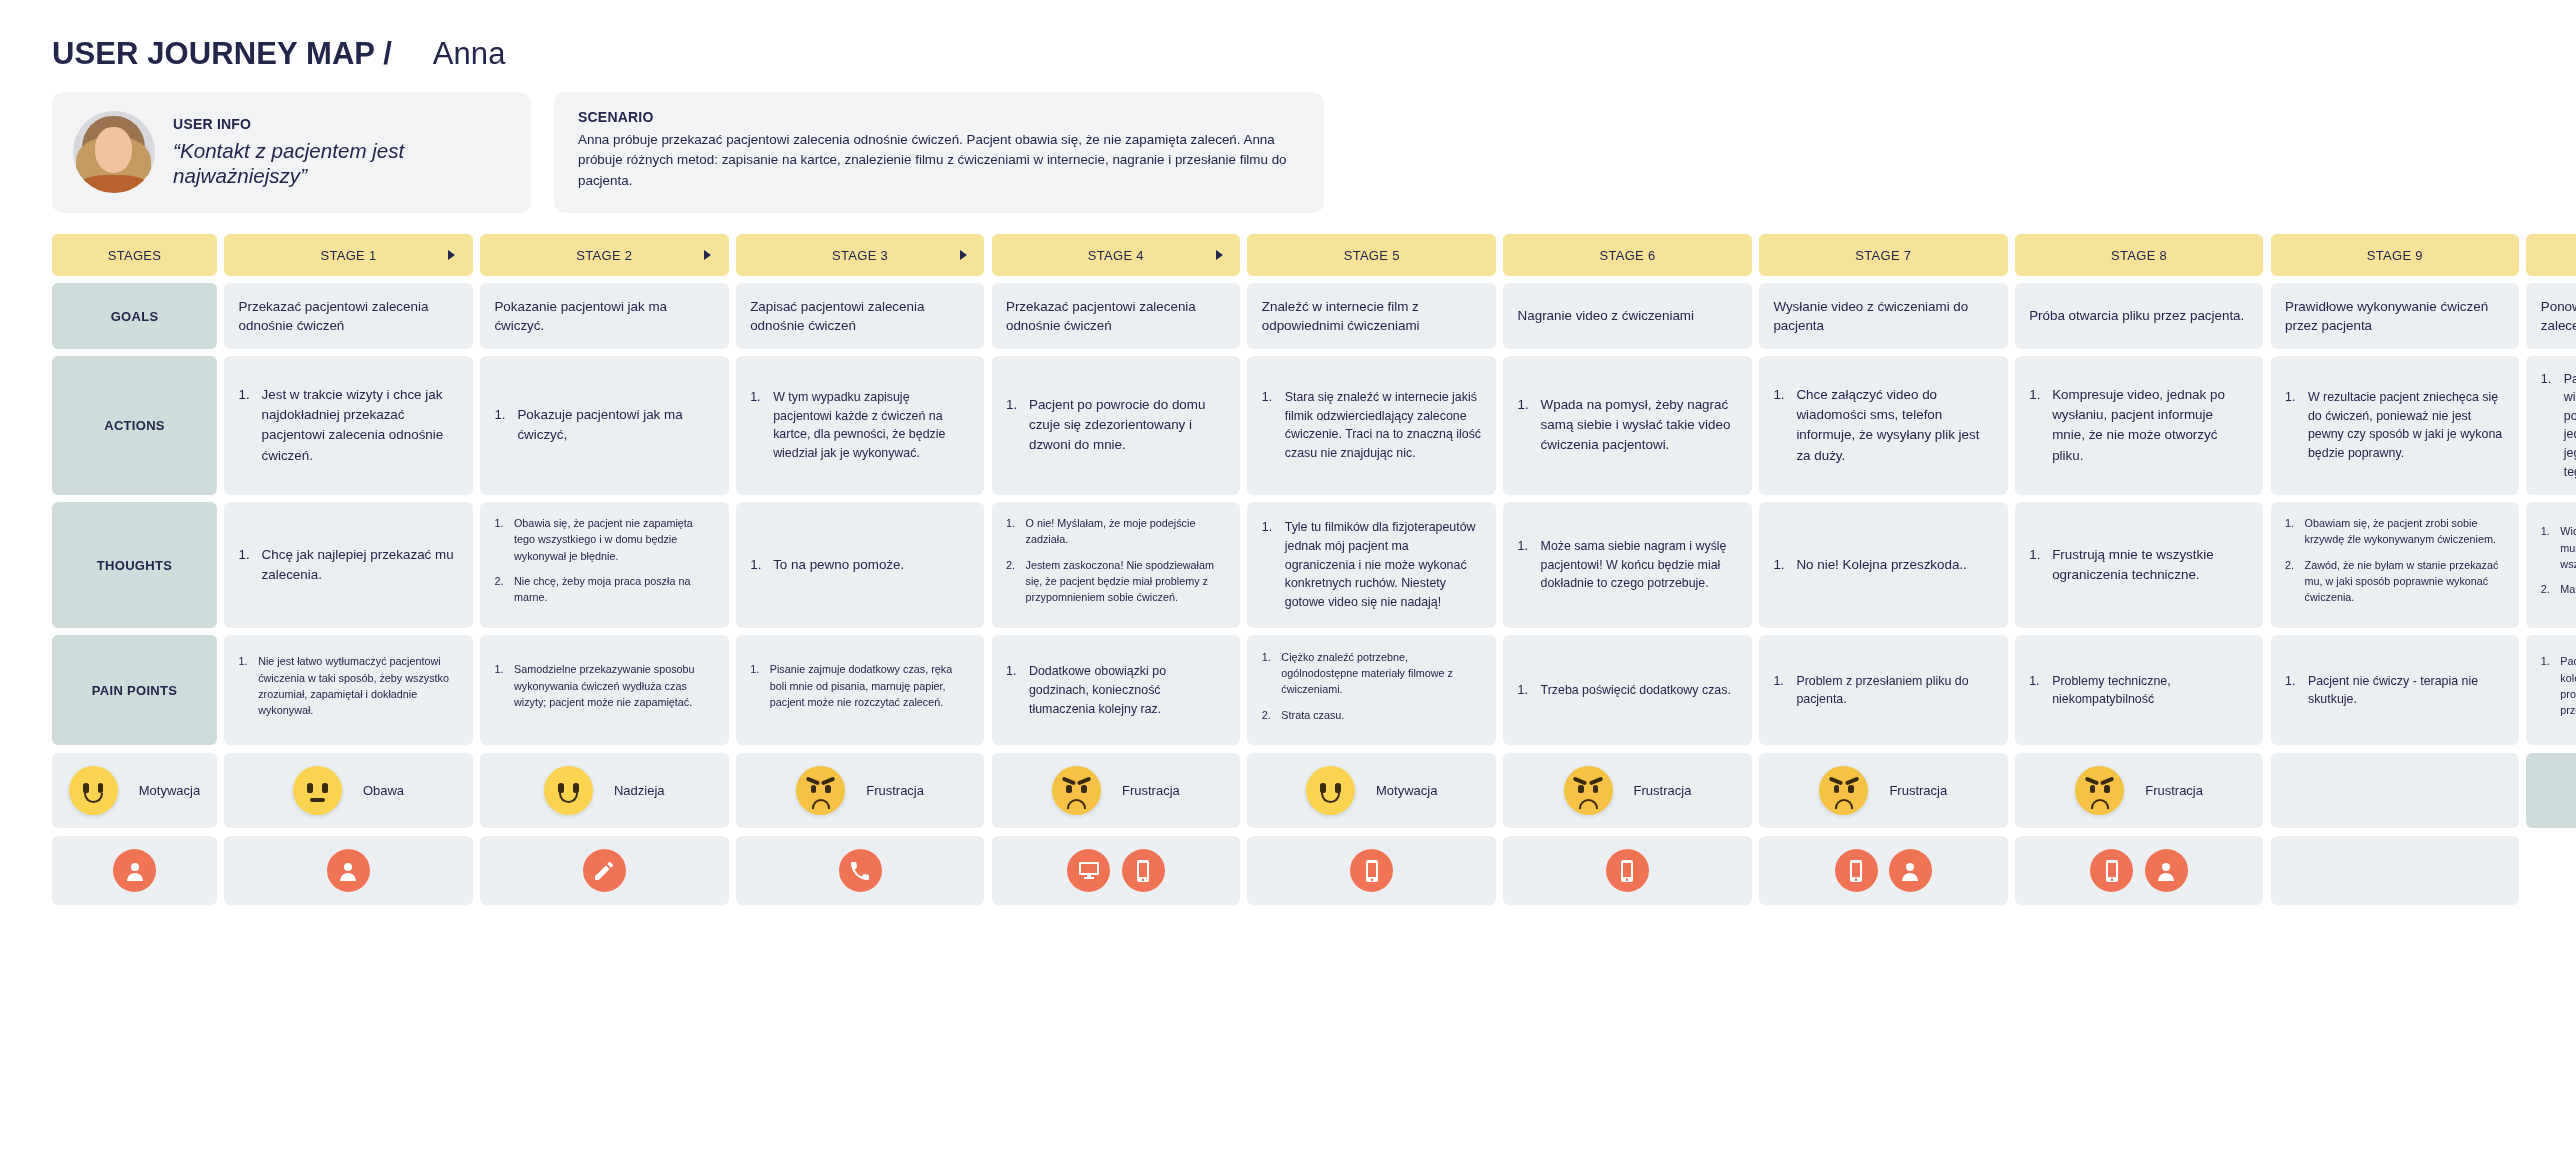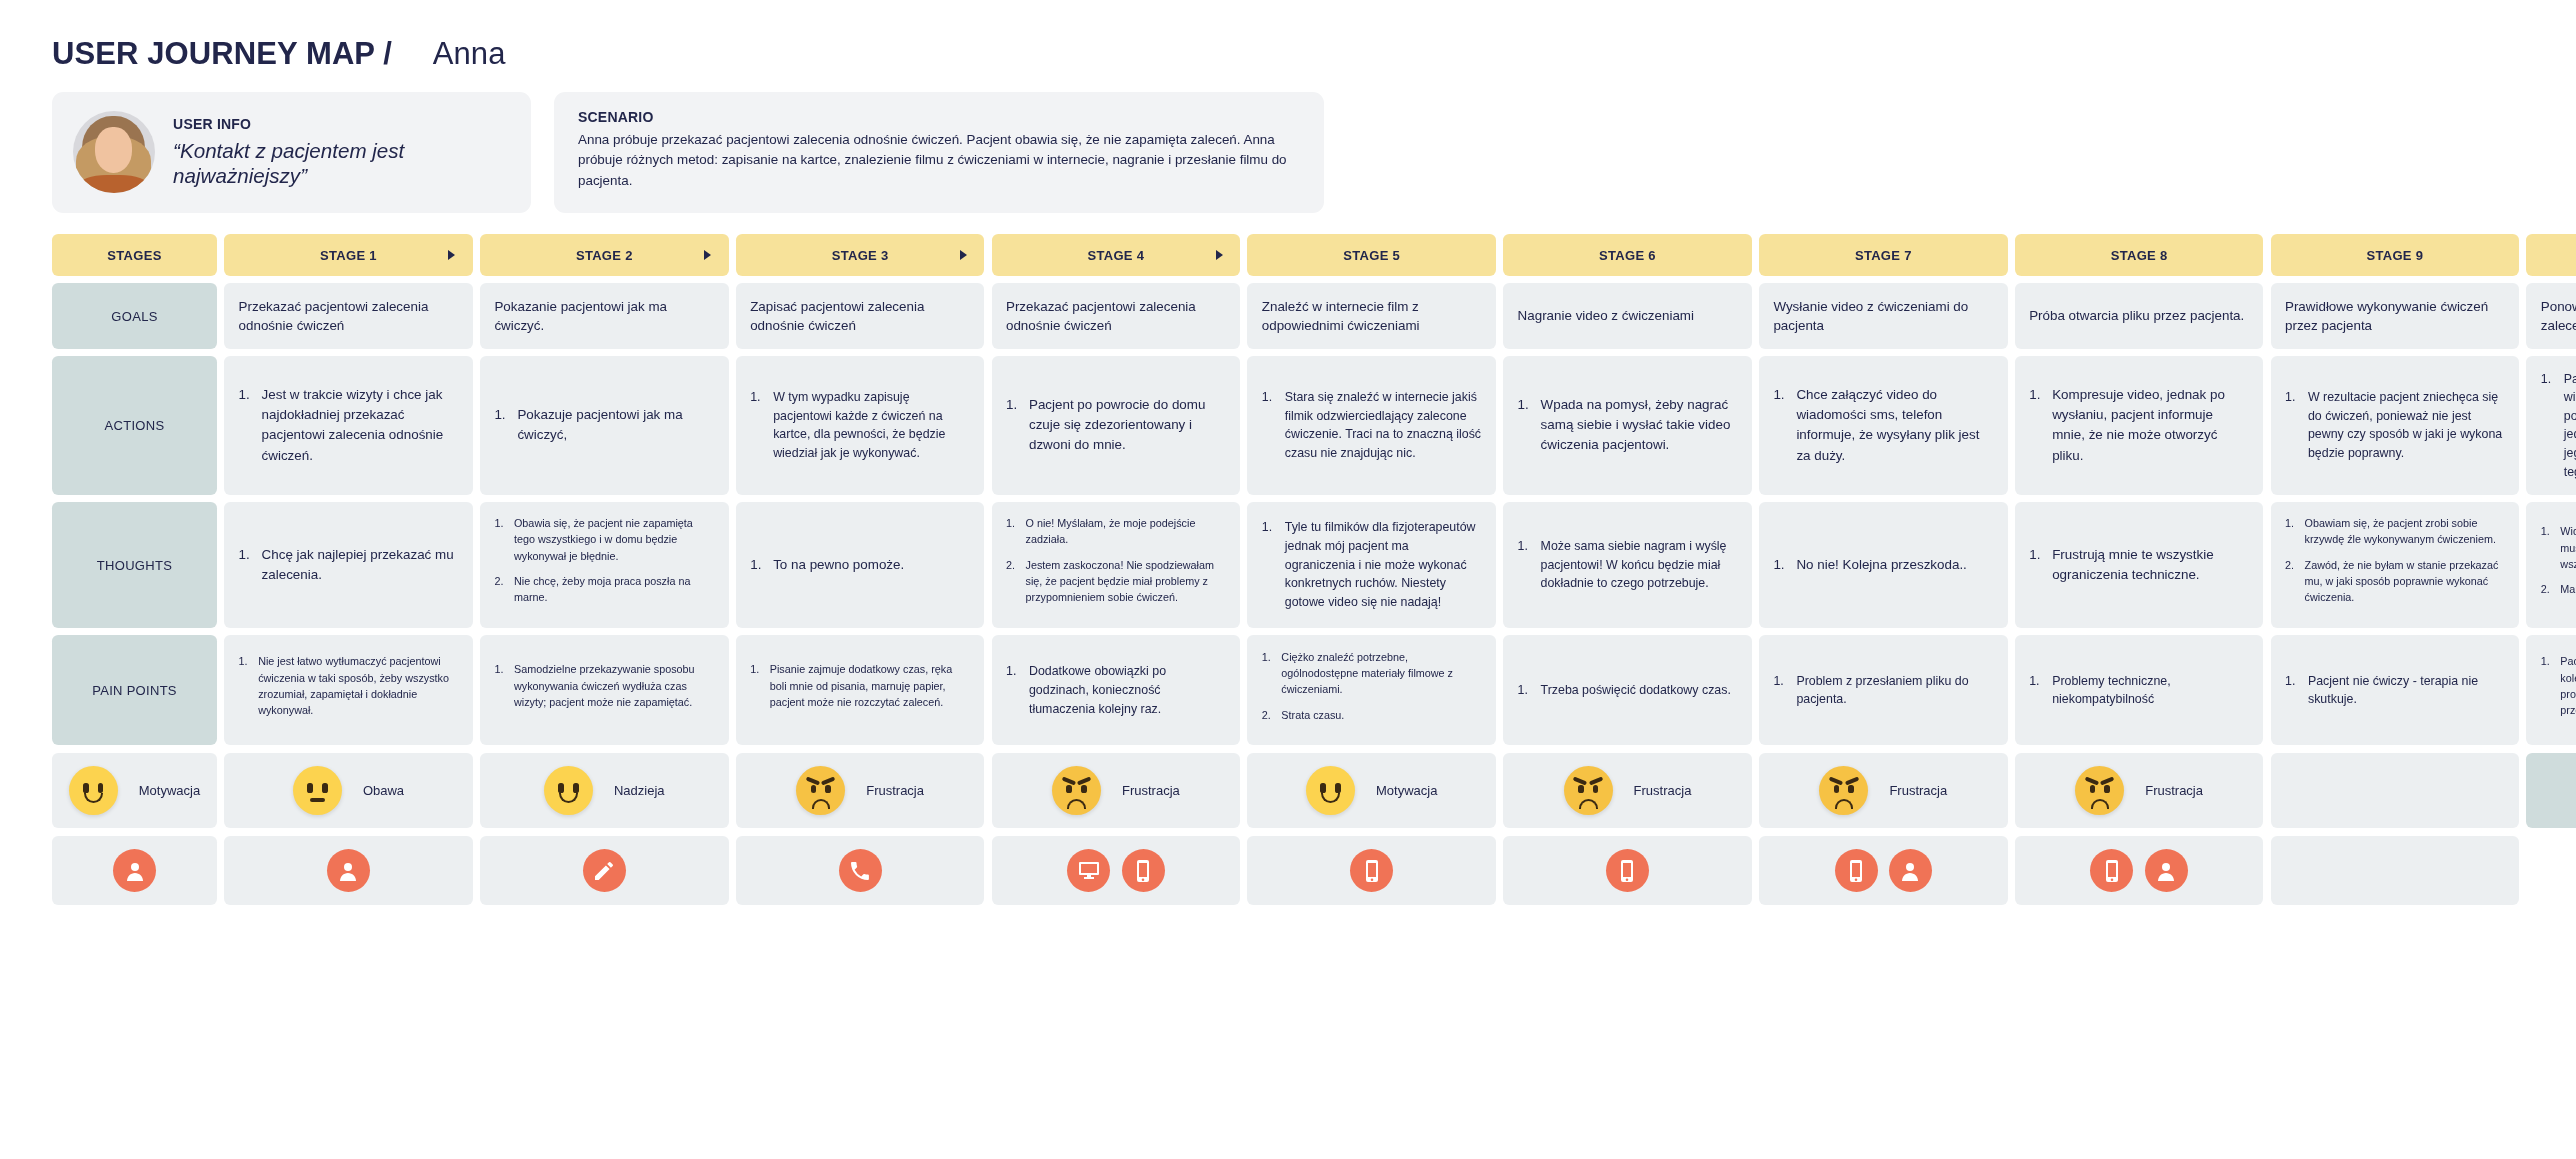--- a/index.html
+++ b/index.html
@@ -33,29 +33,29 @@
   .s-label { font-size:14px; font-weight:700; letter-spacing:0.2px; margin-bottom:5px; }
   .s-text { font-size:13.4px; line-height:1.52; }
 
   
   .grid { display:grid;
     grid-template-columns: 165px repeat(10, 1fr);
     gap:7.2px; }
 
   .hd { background:#f7e29a; border-radius:6.2px; height:42px;
       display:flex; align-items:center; justify-content:center; position:relative;
-      font-size:13px; font-weight:700; letter-spacing:0.3px; color:#22264b; }
+      font-size:13px; font-weight:400; letter-spacing:0.3px; color:#22264b; }
   .hd.stages { background:#f7e29a; }
   .hd .arrow { position:absolute; right:17.5px; top:50%; transform:translateY(-50%);
       width:0; height:0; border-left:7.7px solid #22264b;
       border-top:5.2px solid transparent; border-bottom:5.2px solid transparent; }
 
   .rowlabel { background:#cfdcdc; border-radius:6.2px;
       display:flex; align-items:center; justify-content:center;
-      font-size:13px; font-weight:400; letter-spacing:0.3px; color:#22264b; text-align:center; }
+      font-size:13px; font-weight:700; letter-spacing:0.3px; color:#22264b; text-align:center; }
 
   .cell { background:#eceff1; border-radius:6.2px; padding:13.4px 14.4px;
       display:flex; align-items:center; }
 
   .goal-text { font-size:13.4px; line-height:1.45; }
 
   ol.items { list-style:none; counter-reset:li; width:100%; }
   ol.items li { counter-increment:li; position:relative;
       padding-left:23px; margin-bottom:11.3px; line-height:1.5; }
   ol.items li:last-child { margin-bottom:0; }

